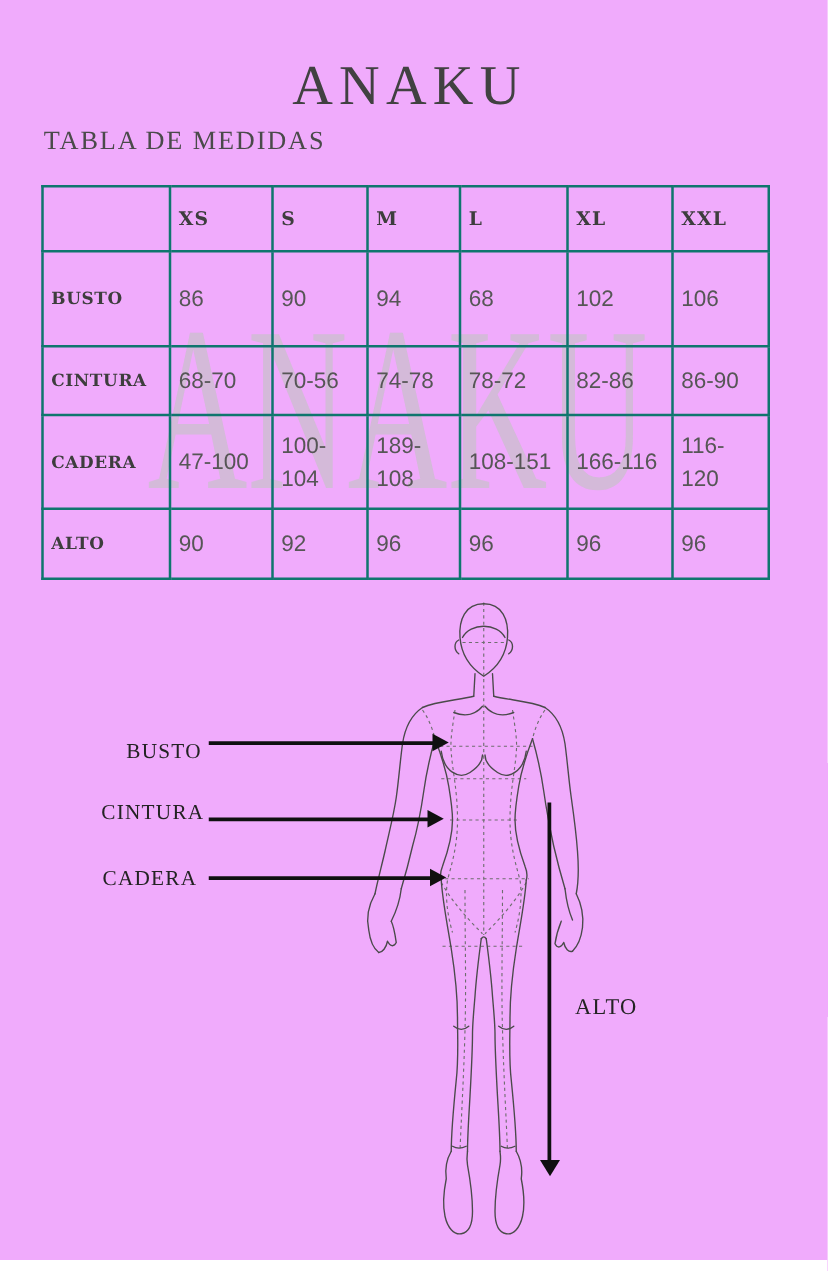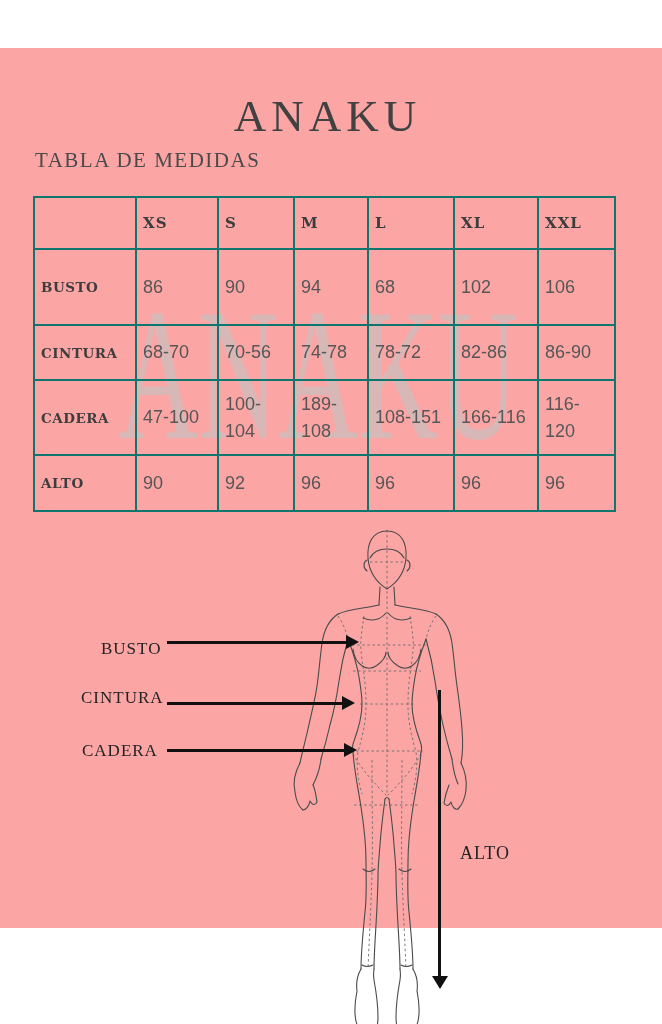--- a/index.html
+++ b/index.html
@@ -4,21 +4,21 @@
 <title>Tabla de Medidas</title>
 <style>
   html, body { margin: 0; padding: 0; }
   body {
     width: 662px; height: 1024px;
     background: #ffffff;
     font-family: "Liberation Serif", serif;
     position: relative;
     overflow: hidden;
   }
-  .page { position: relative; width: 662px; height: 880px; background: #fca5a5; margin-top: 48px; }
+  .page { position: relative; width: 662px; height: 1008px; background: #f0abfc; }
 
   
   .brand-logo {
     position: absolute; left: 0; top: 42px; width: 655px;
     text-align: center;
     font-family: "Liberation Serif", serif;
     font-size: 45px; font-weight: 400;
     letter-spacing: 5px;
     color: #414141;
   }

